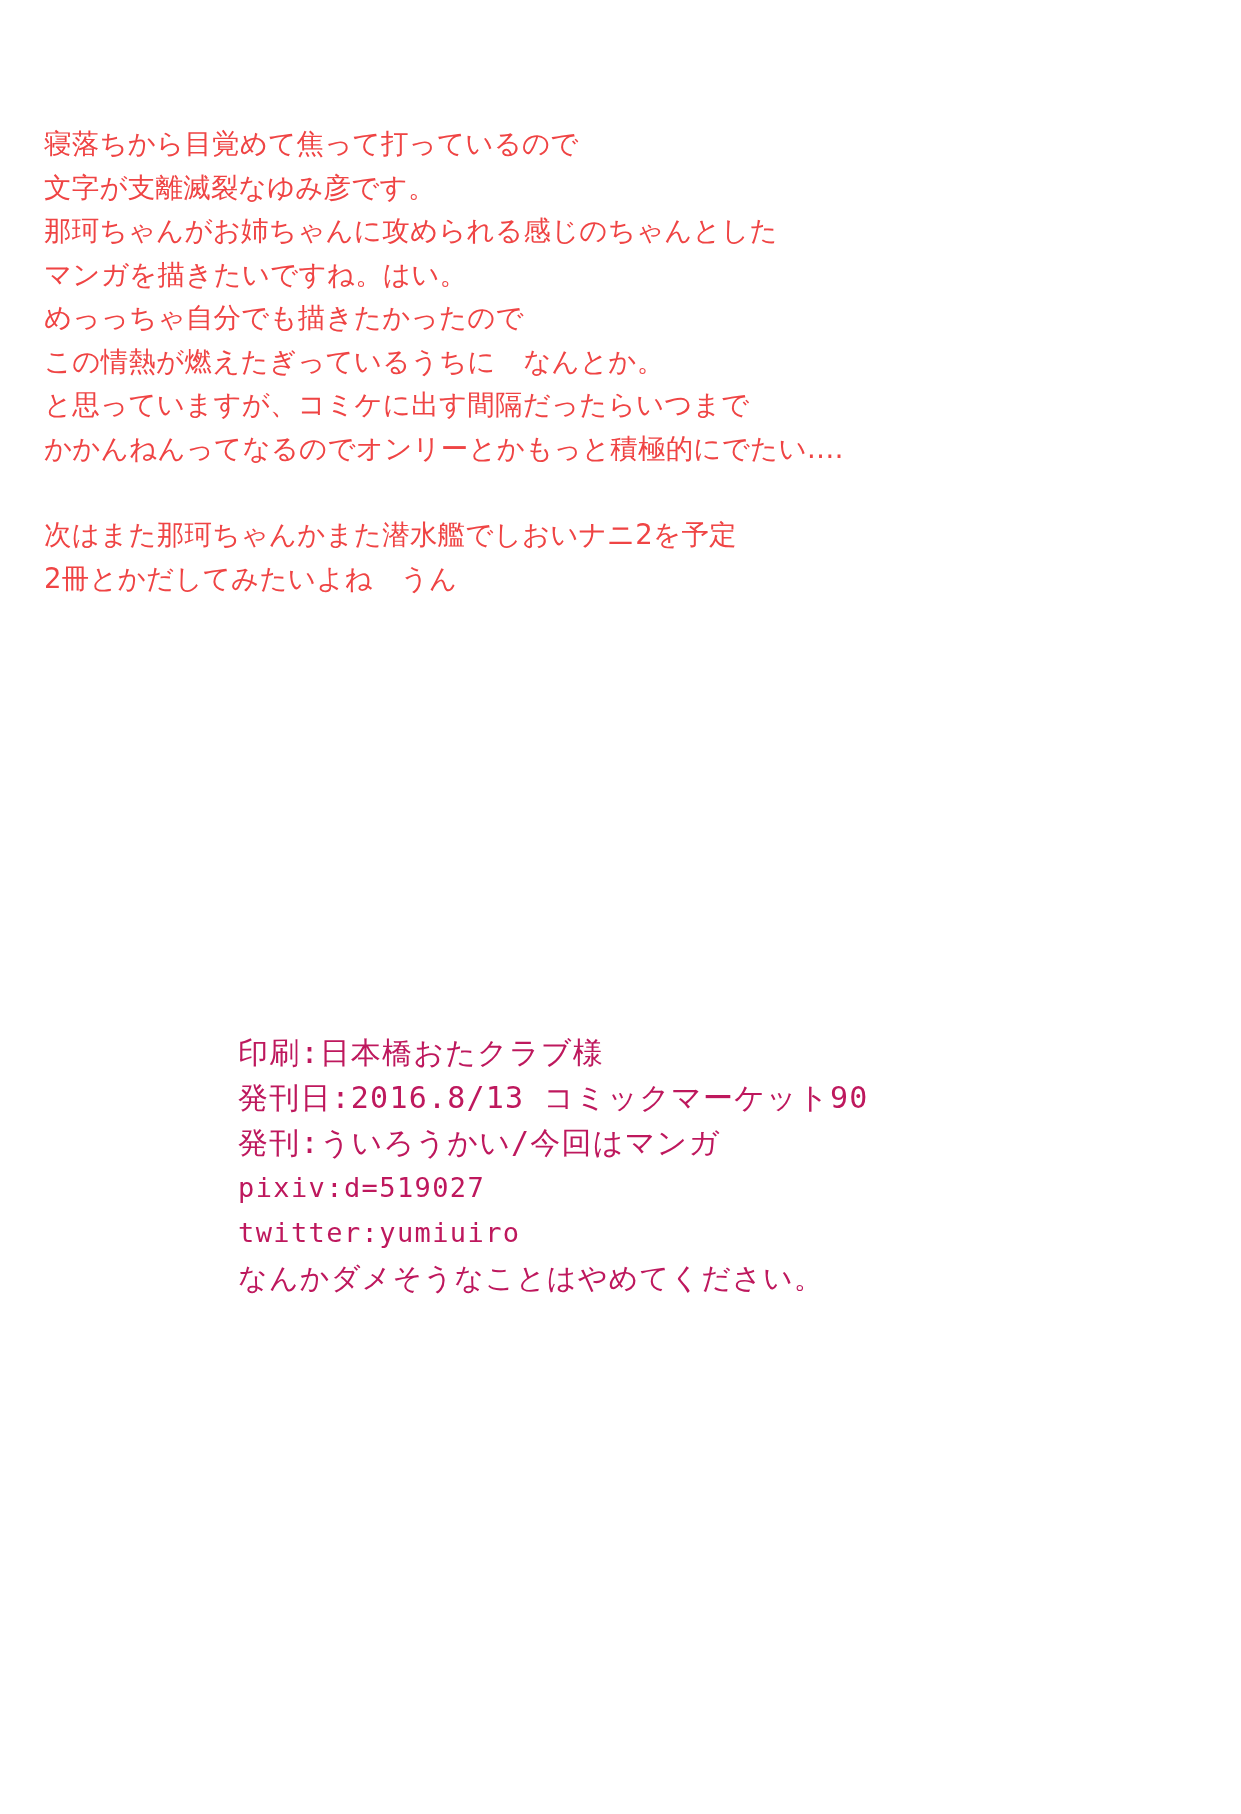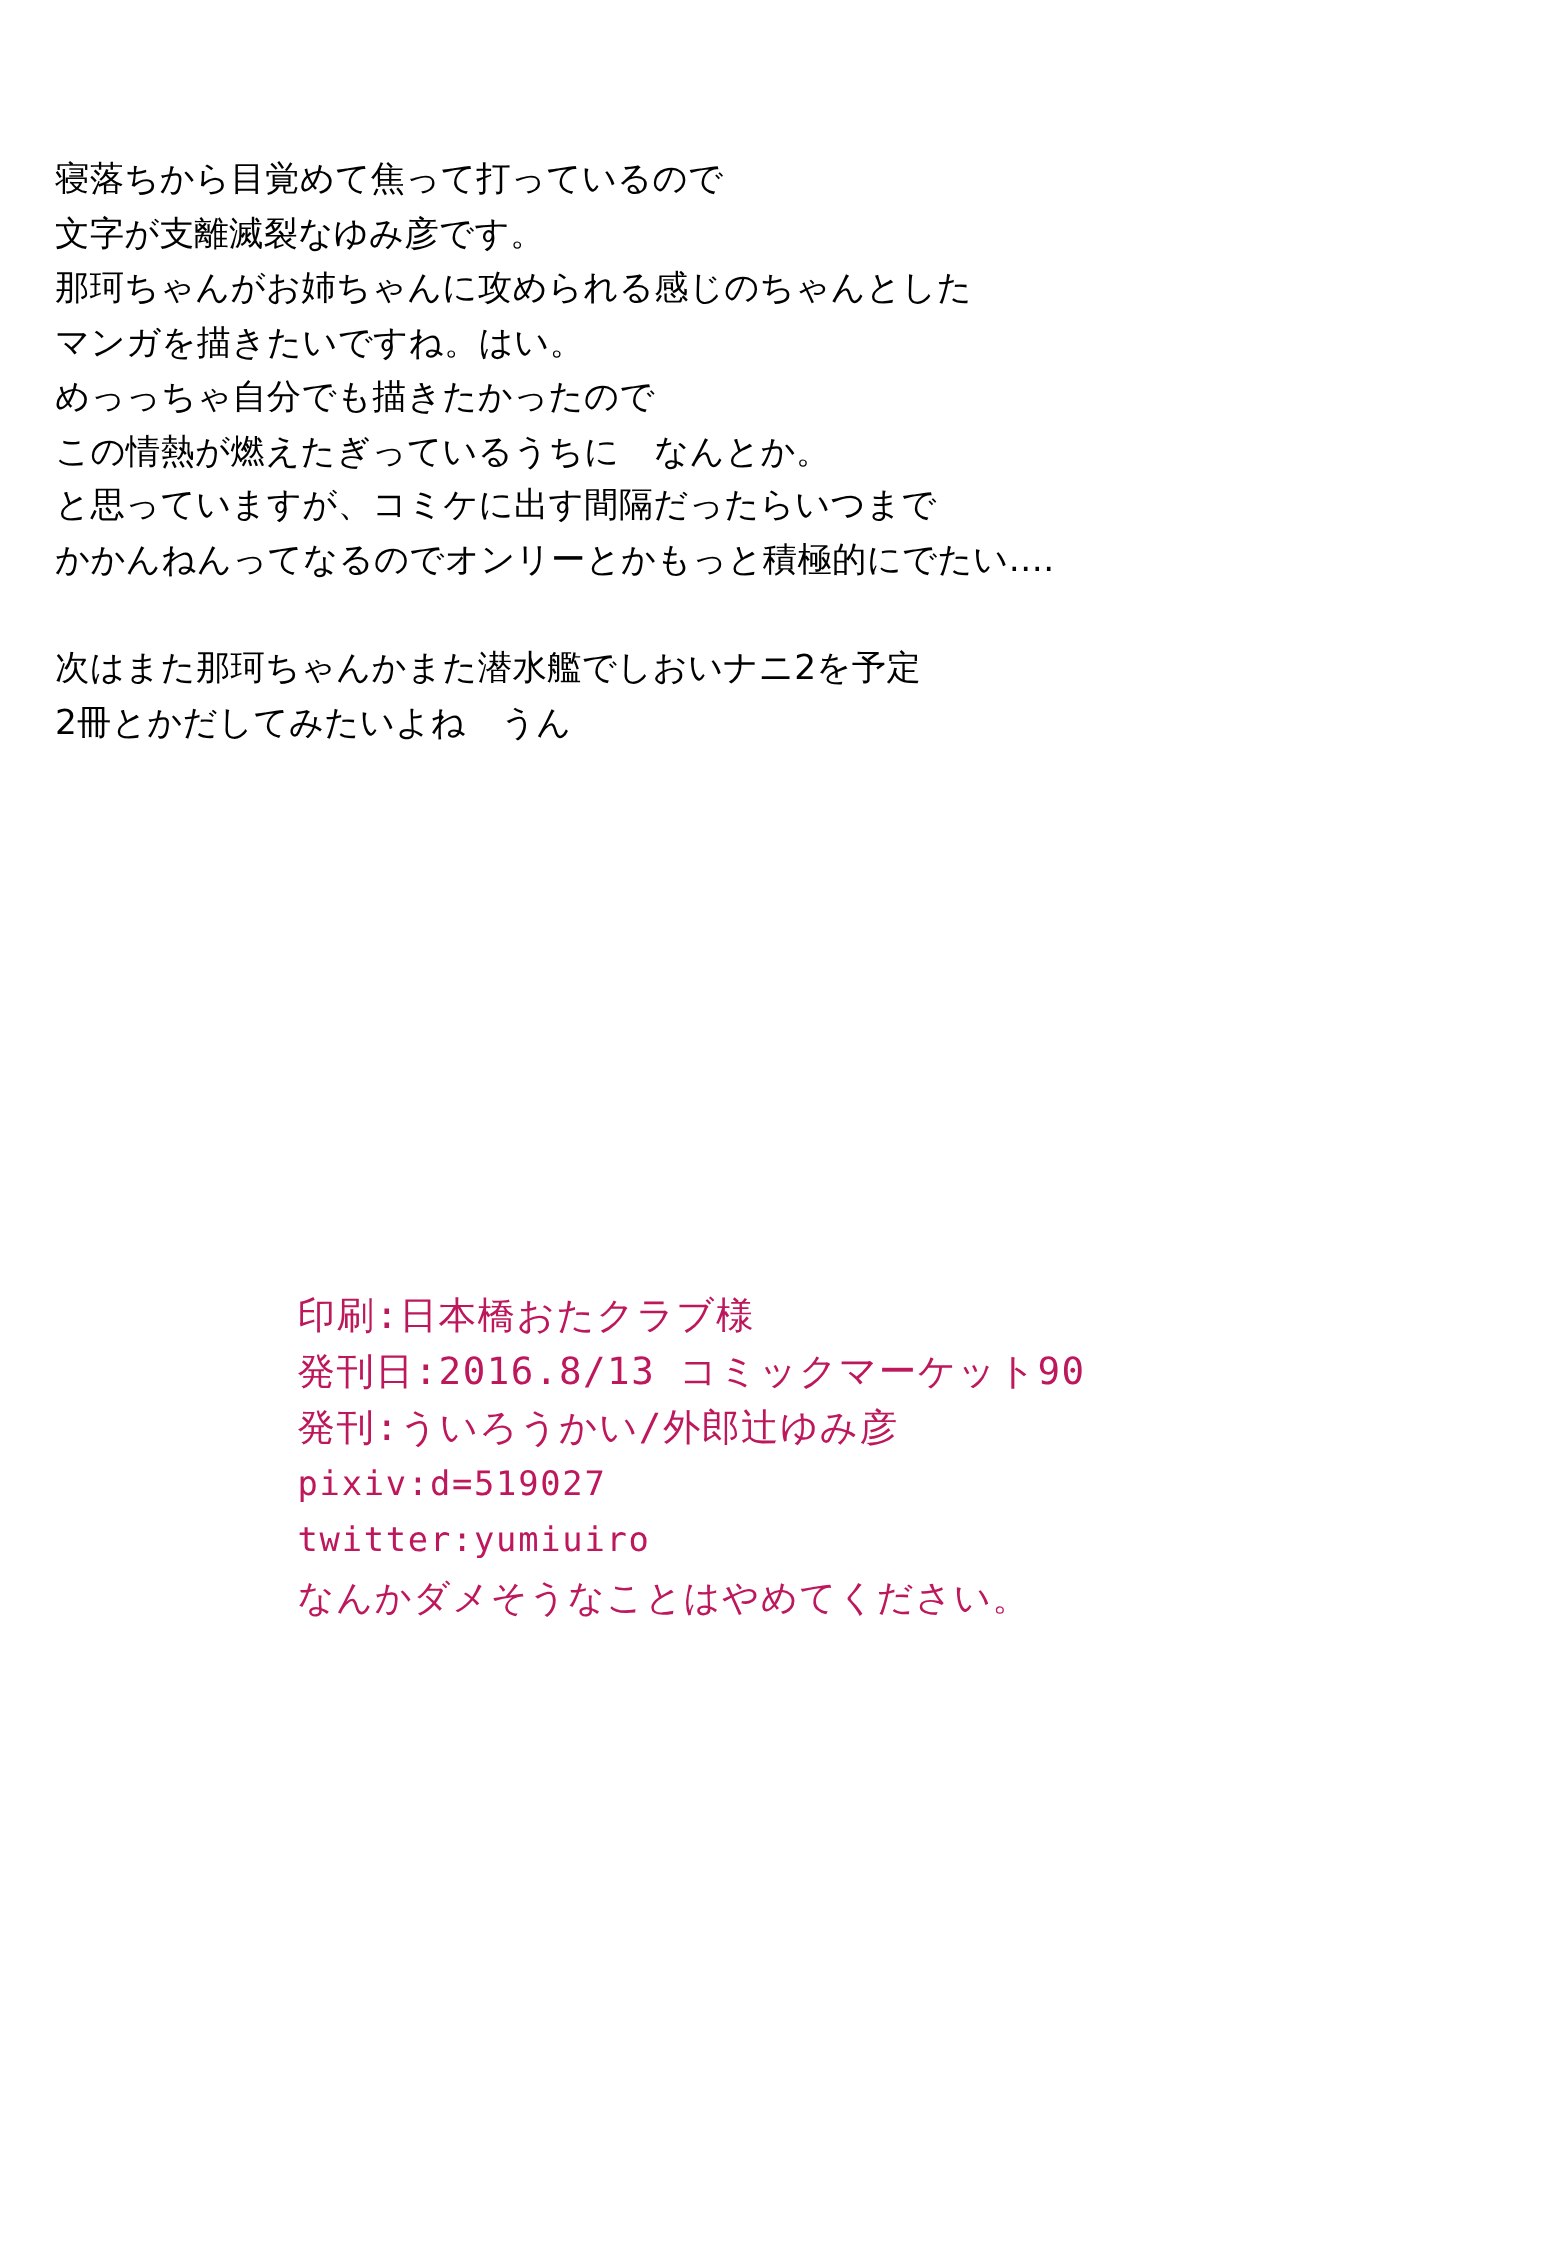--- a/index.html
+++ b/index.html
@@ -26,21 +26,21 @@
     top: 122px;
     width: 1120px;
   }
   .afterword p {
     margin: 0;
     font-size: 27.5px;
     line-height: 43.5px;
     letter-spacing: 0.2px;
     white-space: pre;
     font-family: "DejaVu Sans", sans-serif;
-    color: #000000;
+    color: #ef4444;
   }
   .afterword .gap {
     height: 43px;
   }
   
   .colophon {
     position: absolute;
     left: 238px;
     top: 1030px;
     width: 960px;
@@ -78,19 +78,19 @@
     <p>と思っていますが、コミケに出す間隔だったらいつまで</p>
     <p>かかんねんってなるのでオンリーとかもっと積極的にでたい‥‥</p>
     <div class="gap"></div>
     <p>次はまた那珂ちゃんかまた潜水艦でしおいナニ2を予定</p>
     <p>2冊とかだしてみたいよね　うん</p>
   </div>
 
   <div class="colophon">
     <p>印刷:日本橋おたクラブ様</p>
     <p>発刊日:2016.8/13 コミックマーケット90</p>
-    <p>発刊:ういろうかい/外郎辻ゆみ彦</p>
+    <p>発刊:ういろうかい/今回はマンガ</p>
     <p class="small">pixiv:d=519027</p>
     <p class="small">twitter:yumiuiro</p>
     <p class="note">なんかダメそうなことはやめてください。</p>
   </div>
 
 </div>
 
 </body></html>

